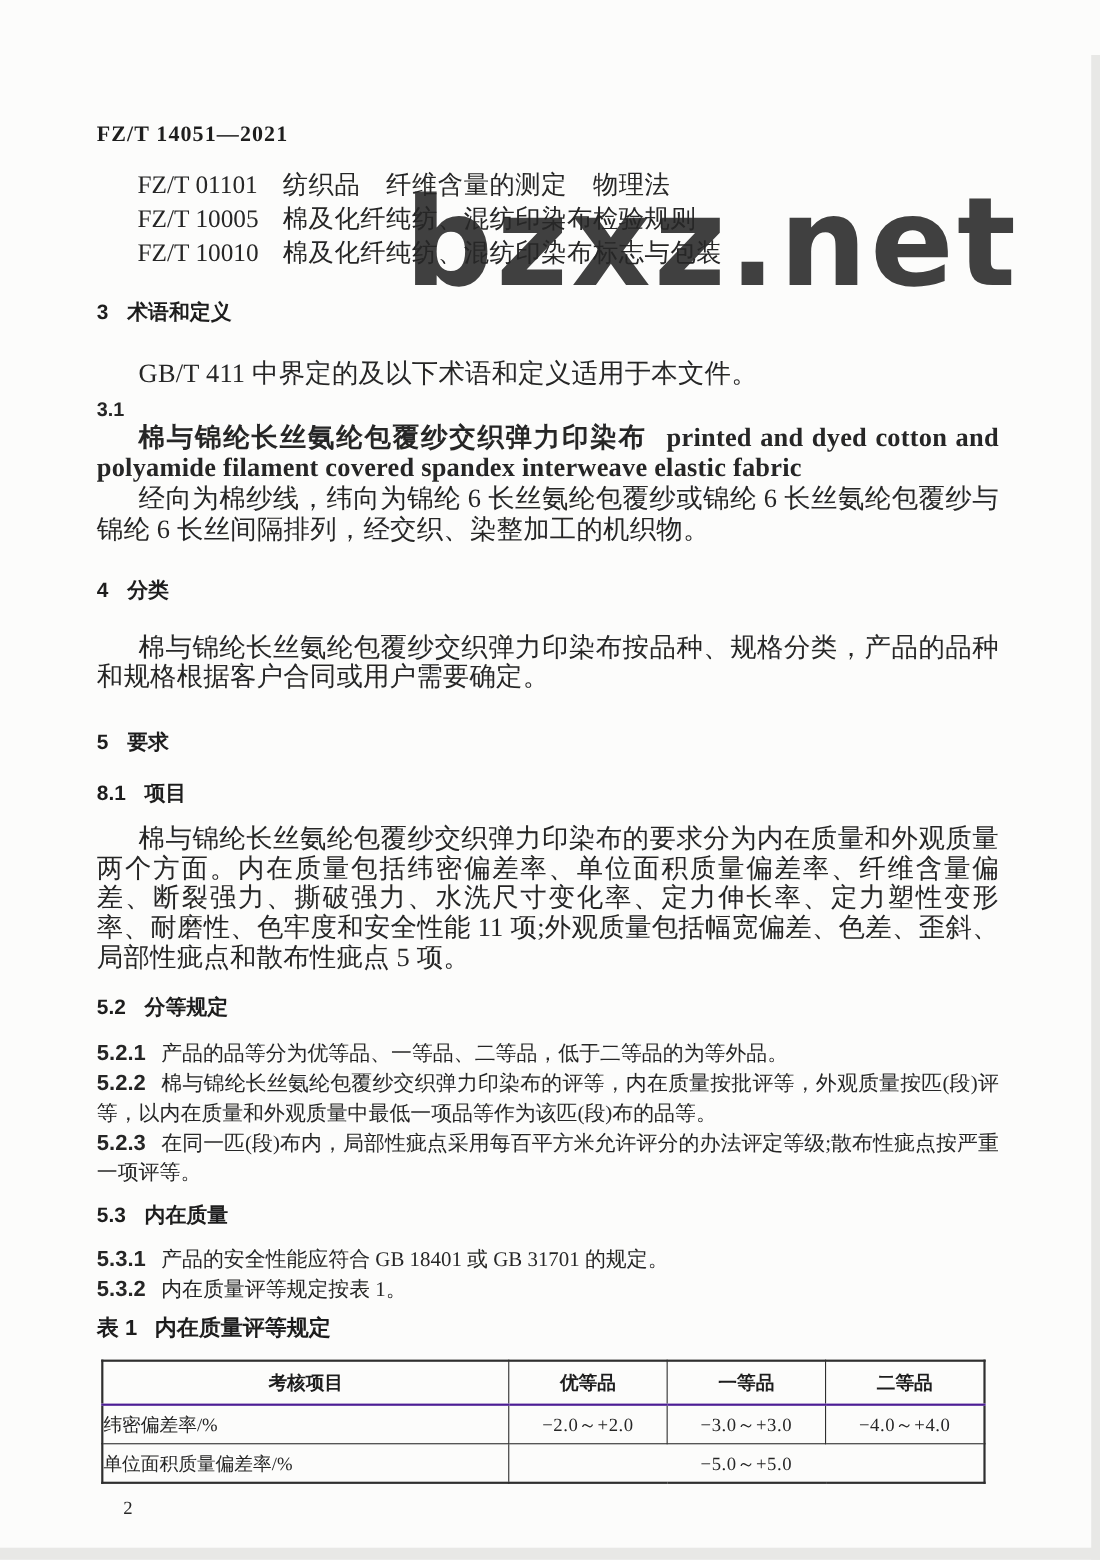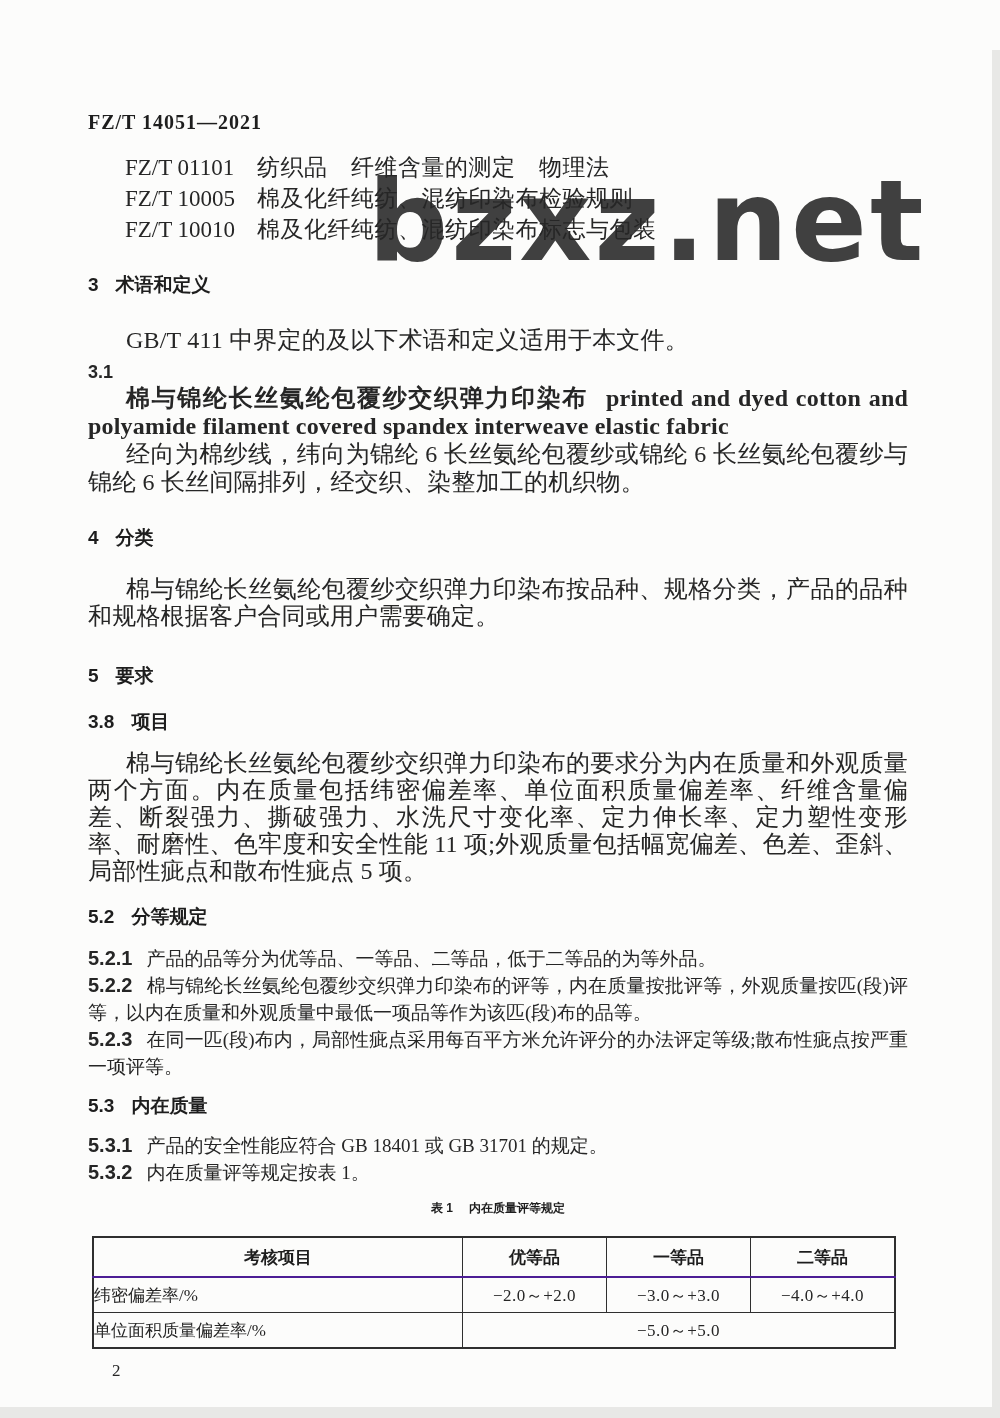--- a/index.html
+++ b/index.html
@@ -96,24 +96,24 @@
   .clause-num {
     font-family: "Liberation Sans", "DejaVu Sans", sans-serif;
     font-weight: 700;
     font-size: 20px;
     margin-right: 14px;
   }
   .clauses-53 { margin-top: 14px; }
 
   .table-caption {
     margin-top: 10px;
-    text-align: center;
-    font-family: "Liberation Sans", "DejaVu Sans", sans-serif;
-    font-weight: 700;
-    font-size: 12px;
+    text-align: left;
+    font-family: "Liberation Sans", "DejaVu Sans", sans-serif;
+    font-weight: 700;
+    font-size: 20px;
     line-height: 24px;
     color: #1d1d1d;
   }
   .cap-num { margin-right: 16px; }
   table.t1 {
     margin-top: 16px;
     margin-left: 4px;
     border-collapse: collapse;
     table-layout: fixed;
     width: 797px;
@@ -182,21 +182,21 @@
     <span class="sec-num">4</span><span>分类</span>
   </div>
 
   <p class="body-text indent s4-body">棉与锦纶长丝氨纶包覆纱交织弹力印染布按品种、规格分类，产品的品种和规格根据客户合同或用户需要确定。</p>
 
   <div class="sec-heading mt-s5">
     <span class="sec-num">5</span><span>要求</span>
   </div>
 
   <div class="sec-heading mt-s51">
-    <span class="sec-num">3.8</span><span>项目</span>
+    <span class="sec-num">8.1</span><span>项目</span>
   </div>
 
   <p class="body-text indent s51-body">棉与锦纶长丝氨纶包覆纱交织弹力印染布的要求分为内在质量和外观质量两个方面。内在质量包括纬密偏差率、单位面积质量偏差率、纤维含量偏差、断裂强力、撕破强力、水洗尺寸变化率、定力伸长率、定力塑性变形率、耐磨性、色牢度和安全性能 11 项;外观质量包括幅宽偏差、色差、歪斜、局部性疵点和散布性疵点 5 项。</p>
 
   <div class="sec-heading mt-s52">
     <span class="sec-num">5.2</span><span>分等规定</span>
   </div>
 
   <div class="clauses">
     <p class="clause">

